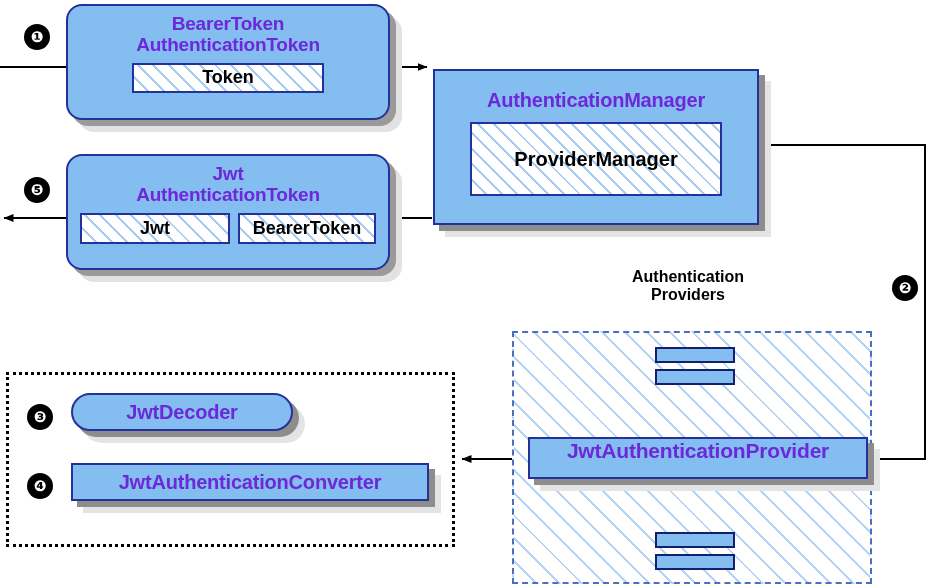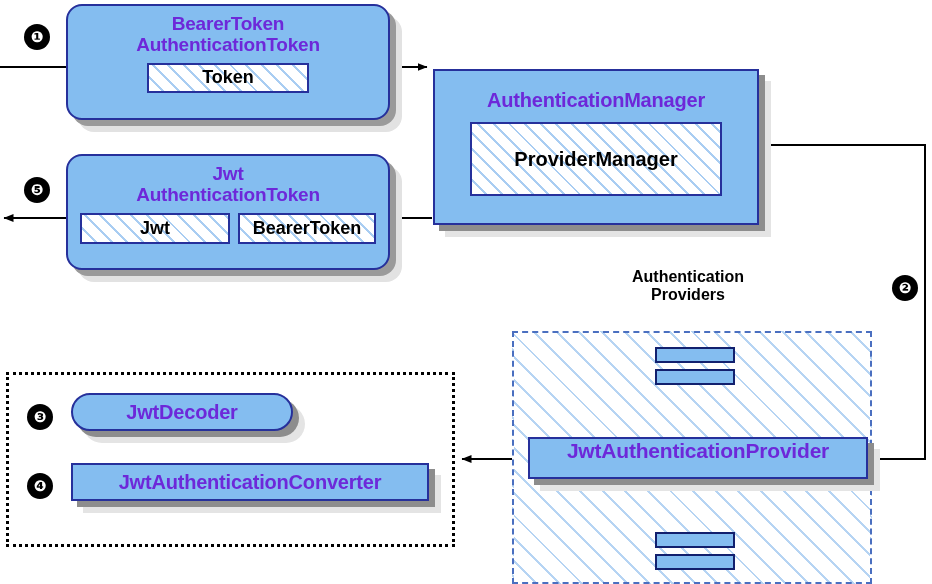--- a/index.html
+++ b/index.html
@@ -149,21 +149,21 @@
   <div class="badge" style="left:892px;top:275px;">❷</div>
   <div class="badge" style="left:27px;top:404px;">❸</div>
   <div class="badge" style="left:27px;top:473px;">❹</div>
   <div class="badge" style="left:24px;top:177px;">❺</div>
 
   <div class="node card-round" style="left:66px;top:4px;width:324px;height:116px;">
     <div class="card-title" style="font-size:19px;margin-top:7px;">
       <div>BearerToken</div>
       <div>AuthenticationToken</div>
     </div>
-    <div class="slot" style="width:162px;height:30px;font-size:18px;margin-top:7px;">Token</div>
+    <div class="slot" style="width:192px;height:30px;font-size:18px;margin-top:7px;">Token</div>
   </div>
 
   <div class="node card-round" style="left:66px;top:154px;width:324px;height:116px;">
     <div class="card-title" style="font-size:19px;margin-top:7px;">
       <div>Jwt</div>
       <div>AuthenticationToken</div>
     </div>
     <div style="display:flex;gap:8px;margin-top:7px;">
       <div class="slot" style="width:150px;height:31px;font-size:18px;">Jwt</div>
       <div class="slot" style="width:138px;height:31px;font-size:18px;">BearerToken</div>

